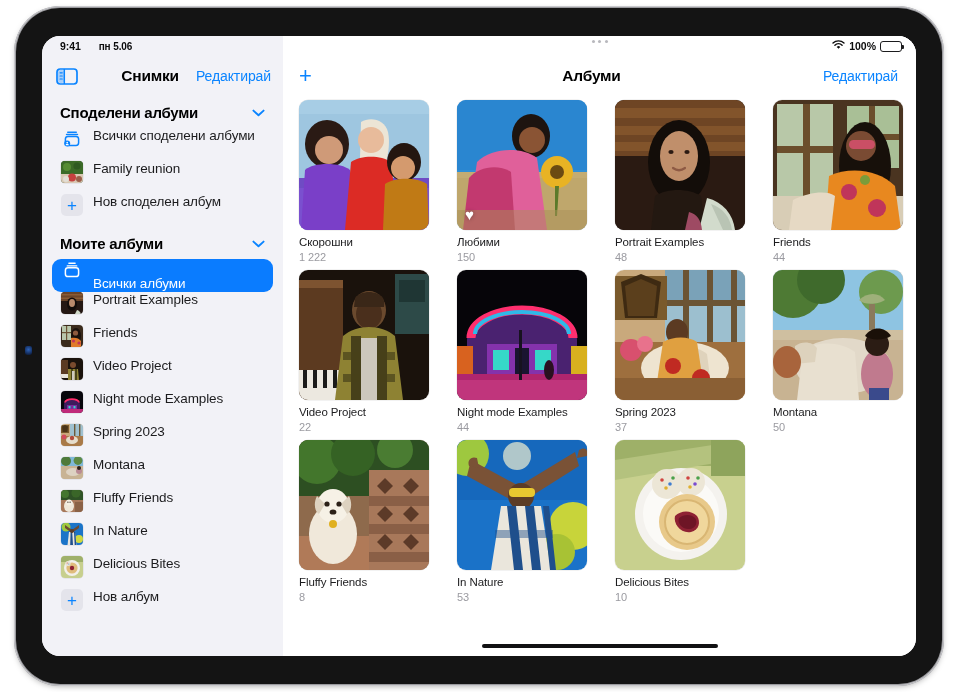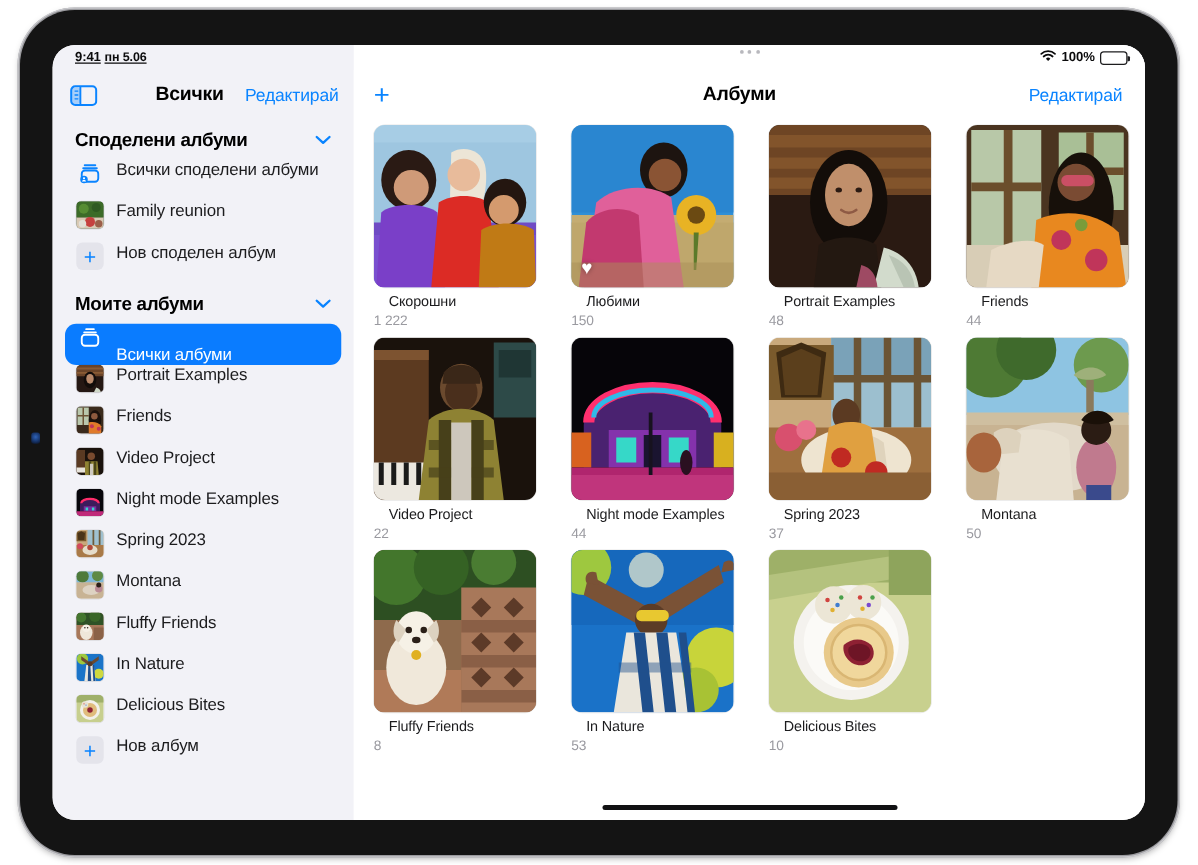--- a/index.html
+++ b/index.html
@@ -56,25 +56,24 @@
     position: relative;
     background: #f2f2f7;
   }
   #status-bar .right-bg {
     position: absolute; left: 241px; right: 0; top: 0; bottom: 0;
     background: #ffffff;
   }
   .status-left {
     position: relative;
     z-index: 2;
-    display: flex; align-items: baseline; gap: 3px;
+    display: flex; align-items: baseline; gap: 18px;
     padding-left: 18px;
     font-size: 10.5px; font-weight: bold; color: #0b0b0c;
     letter-spacing: -0.1px;
-    text-decoration: underline;
   }
   .status-date { font-weight: bold; font-size: 10px; }
   .status-right {
     position: absolute; right: 14px; top: 0; bottom: 0;
     z-index: 2;
     display: flex; align-items: center; gap: 4px;
     font-size: 10.5px; font-weight: bold; color: #0b0b0c;
   }
   .wifi-icon { display: block; }
   .battery {
@@ -224,21 +223,21 @@
   }
   .album-photo svg { display: block; width: 100%; height: 100%; }
   .fav-heart {
     position: absolute; left: 8px; bottom: 8px;
     color: #fff; font-size: 15px; line-height: 1;
     filter: drop-shadow(0 0 2px rgba(0,0,0,.35));
   }
   .album-name {
     margin-top: 6px;
     font-size: 11.5px; color: #1c1c1e; letter-spacing: -0.1px;
-    white-space: nowrap; overflow: hidden; text-overflow: ellipsis; margin-left: 12px;
+    white-space: nowrap; overflow: hidden; text-overflow: ellipsis;
   }
   .album-count {
     margin-top: 3px;
     font-size: 11px; color: #9a9aa0; letter-spacing: -0.1px;
   }
 
   #home-indicator {
     position: absolute;
     bottom: 8px; left: 50%; transform: translateX(-50%);
     width: 236px; height: 4px; border-radius: 3px;
@@ -284,21 +283,21 @@
               <rect x="1.9" y="1.9" width="6.4" height="13.2" rx="2.4" fill="#0a84ff" opacity=".32"></rect>
               <line x1="8.3" y1="1" x2="8.3" y2="16" stroke="#0a84ff" stroke-width="1.5"></line>
               <g fill="#0a84ff">
                 <rect x="3.5" y="4.3" width="3.3" height="1.1" rx=".55"></rect>
                 <rect x="3.5" y="7.4" width="3.3" height="1.1" rx=".55"></rect>
                 <rect x="3.5" y="10.5" width="3.3" height="1.1" rx=".55"></rect>
               </g>
             </svg>
           </span>
           <span class="hdr-spacer"></span>
-          <span id="sidebar-title">Всички</span>
+          <span id="sidebar-title">Снимки</span>
           <span id="sidebar-edit">Редактирай</span>
         </div>
 
         <div id="sidebar-scroll">
 
           <div class="section-header">
             <span class="sec-title">Споделени албуми</span>
             <span class="chev">
               <svg width="13" height="8" viewBox="0 0 13 8">
                   <path d="M1.4 1.6 6.5 6.3l5.1-4.7" fill="none" stroke="#0a84ff" stroke-width="1.9" stroke-linecap="round" stroke-linejoin="round"></path>

